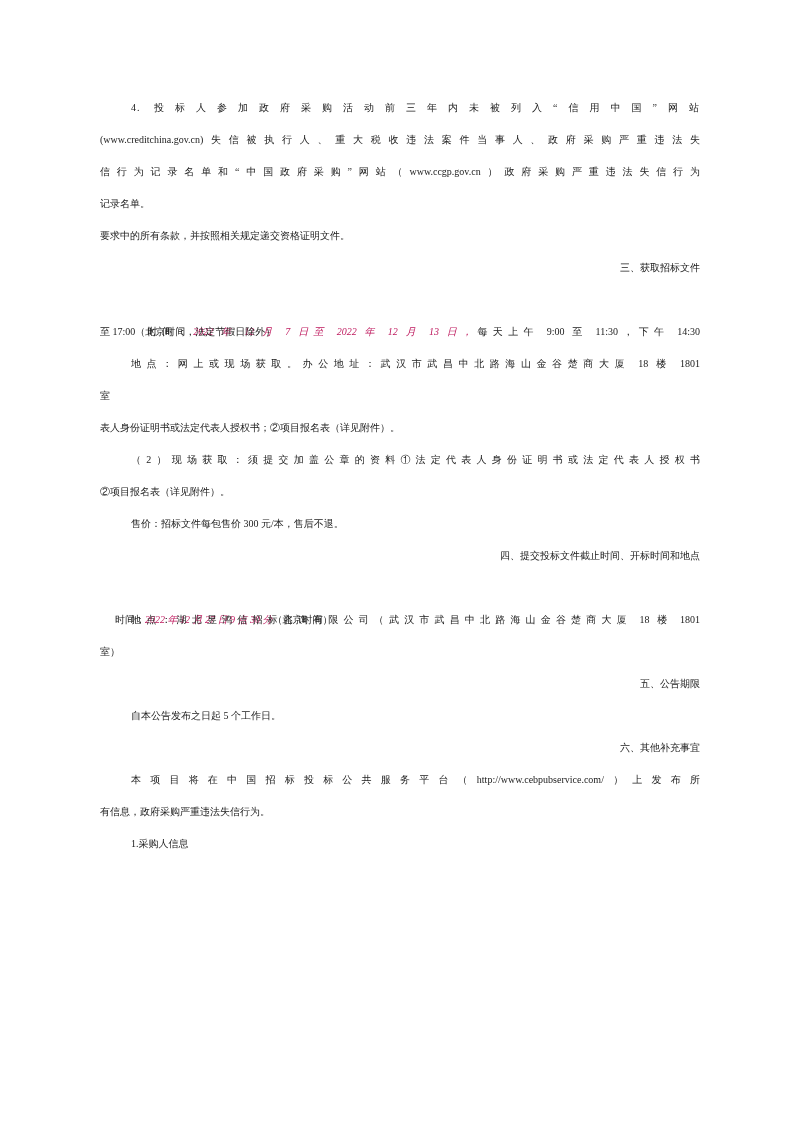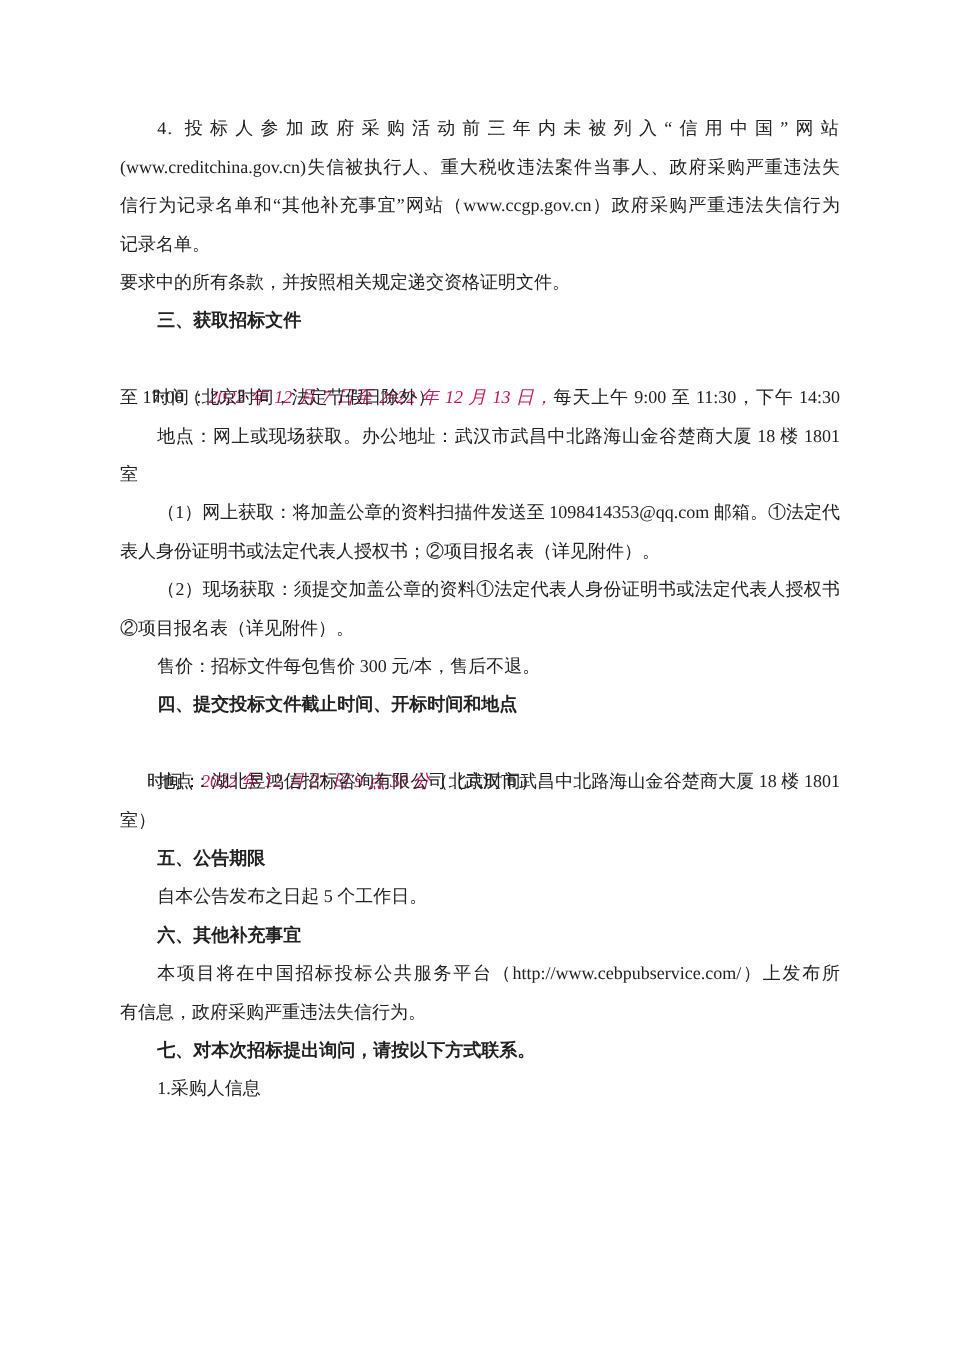--- a/index.html
+++ b/index.html
@@ -16,69 +16,68 @@
     font-family: "Liberation Serif", "DejaVu Serif", serif;
     color: #212121;
   }
   .content {
     position: absolute;
     left: 100px;
     top: 92px;
     width: 600px;
   }
   .ln {
-    font-size: 15px;
+    font-size: 10px;
     line-height: 32px;
     height: 32px;
     color: #212121;
     text-align: left;
     white-space: pre-wrap;
   }
   
   .j {
     text-align: justify;
     text-align-last: justify;
     text-justify: inter-character;
   }
   
   .spread {
     text-align: justify;
     text-align-last: justify;
     text-justify: inter-character;
     letter-spacing: 1px;
   }
   .ind { text-indent: 31px; }
-  .bold { font-weight: bold; }
+  .bold { font-weight: normal; text-align: right; }
   .red { color: #be185d; font-style: italic; }
 </style>
 </head>
 <body>
 
 <div class="page">
   <div class="content">
 
     <div class="ln ind spread">4. 投标人参加政府采购活动前三年内未被列入“信用中国”网站</div>
     <div class="ln j">(www.creditchina.gov.cn)失信被执行人、重大税收违法案件当事人、政府采购严重违法失</div>
-    <div class="ln j">信行为记录名单和“其他补充事宜”网站（www.ccgp.gov.cn）政府采购严重违法失信行为</div>
+    <div class="ln j">信行为记录名单和“中国政府采购”网站（www.ccgp.gov.cn）政府采购严重违法失信行为</div>
     <div class="ln">记录名单。</div>
 
     <div class="ln">要求中的所有条款，并按照相关规定递交资格证明文件。</div>
 
     <div class="ln ind bold">三、获取招标文件</div>
 
     <div class="ln ind j">
       <span>时间：</span><span class="red">2022 年 12 月 7 日至 2022 年 12 月 13 日，</span><span>每天上午 9:00 至 11:30，下午 14:30</span>
     </div>
     <div class="ln">至 17:00（北京时间，法定节假日除外）</div>
 
     <div class="ln ind j">地点：网上或现场获取。办公地址：武汉市武昌中北路海山金谷楚商大厦 18 楼 1801</div>
     <div class="ln">室</div>
 
 
-    <div class="ln ind j">（1）网上获取：将加盖公章的资料扫描件发送至 1098414353@qq.com 邮箱。①法定代</div>
     <div class="ln">表人身份证明书或法定代表人授权书；②项目报名表（详见附件）。</div>
 
     <div class="ln ind j">（2）现场获取：须提交加盖公章的资料①法定代表人身份证明书或法定代表人授权书</div>
     <div class="ln">②项目报名表（详见附件）。</div>
 
     <div class="ln ind">售价：招标文件每包售价 300 元/本，售后不退。</div>
 
     <div class="ln ind bold">四、提交投标文件截止时间、开标时间和地点</div>
 
     <div class="ln ind">
@@ -88,17 +87,16 @@
     <div class="ln ind j">地点：湖北昱鸿信招标咨询有限公司（武汉市武昌中北路海山金谷楚商大厦 18 楼 1801</div>
     <div class="ln">室）</div>
 
     <div class="ln ind bold">五、公告期限</div>
     <div class="ln ind">自本公告发布之日起 5 个工作日。</div>
 
     <div class="ln ind bold">六、其他补充事宜</div>
     <div class="ln ind j">本项目将在中国招标投标公共服务平台（http://www.cebpubservice.com/）上发布所</div>
     <div class="ln">有信息，政府采购严重违法失信行为。</div>
 
-    <div class="ln ind bold">七、对本次招标提出询问，请按以下方式联系。</div>
     <div class="ln ind">1.采购人信息</div>
 
   </div>
 </div>
 
 </body></html>

